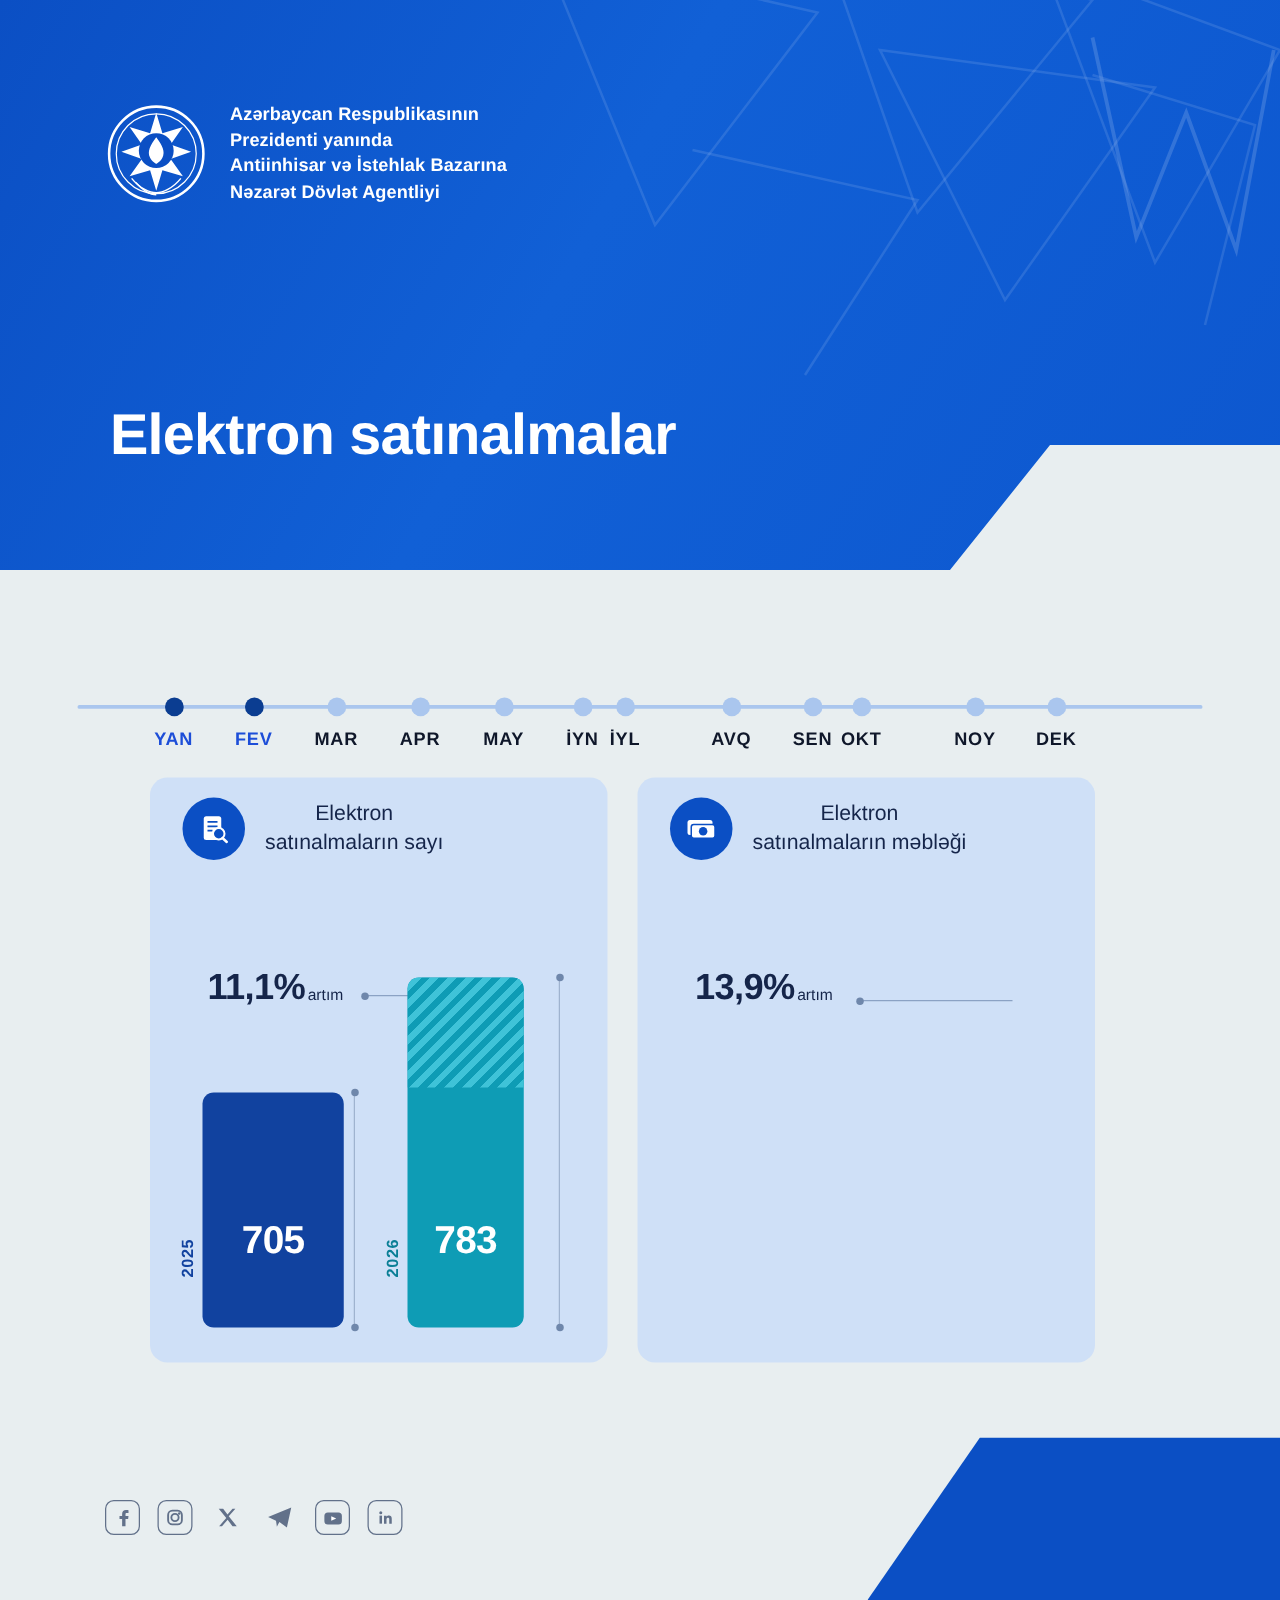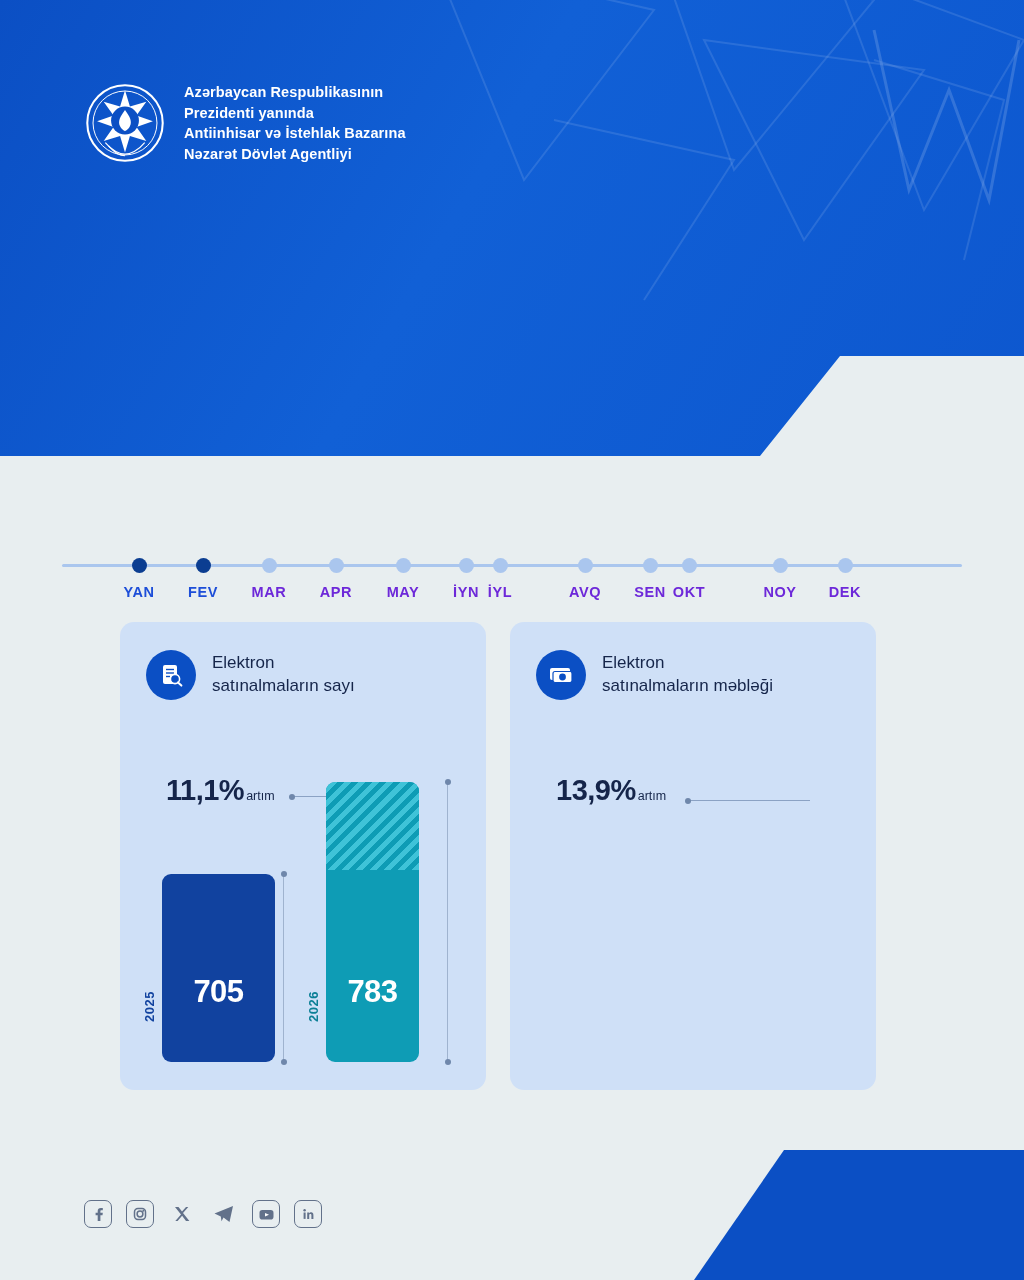--- a/index.html
+++ b/index.html
@@ -85,21 +85,21 @@
     width: 15px; height: 15px;
     border-radius: 50%;
     background: #aac6ee;
     margin: 10px auto 0;
   }
   .month.active .dot { background: #0b3d91; }
   .month .lbl {
     margin-top: 11px;
     font-size: 14.5px;
     font-weight: bold;
-    color: #6d28d9;
+    color: #0f172a;
     letter-spacing: .6px;
   }
   .month.active .lbl { color: #1d4ed8; }
 
   
   .cards {
     position: absolute;
     top: 622px; left: 120px;
     width: 784px;
     display: flex;
@@ -109,21 +109,22 @@
     width: 366px;
     height: 468px;
     background: #cfe0f7;
     border-radius: 14px;
     position: relative;
   }
   .card-head {
     display: flex;
     align-items: center;
     gap: 16px;
-    padding: 28px 0 0 26px;
+    padding: 16px 0 0 26px;
+    text-align: center;
   }
   .card-icon {
     width: 50px; height: 50px;
     border-radius: 50%;
     background: #0b4fc4;
     display: flex;
     align-items: center;
     justify-content: center;
     flex: none;
   }
@@ -290,20 +291,21 @@
         <path d="M26 74 C34 84 44 88 50 88 C56 88 66 84 74 74"></path>
         <path d="M30 78 C36 85 44 90 50 90"></path>
       </g>
     </svg>
     <div class="org-name">Azərbaycan Respublikasının
 Prezidenti yanında
 Antiinhisar və İstehlak Bazarına
 Nəzarət Dövlət Agentliyi</div>
   </div>
 
+  <div class="main-title">Elektron satınalmalar</div>
 </div>
 
 <div class="timeline">
   <div class="timeline-line"></div>
 
   <div class="month active" style="left:77px">
     <div class="dot"></div>
     <div class="lbl">YAN</div>
   </div>
   <div class="month active" style="left:141px">

